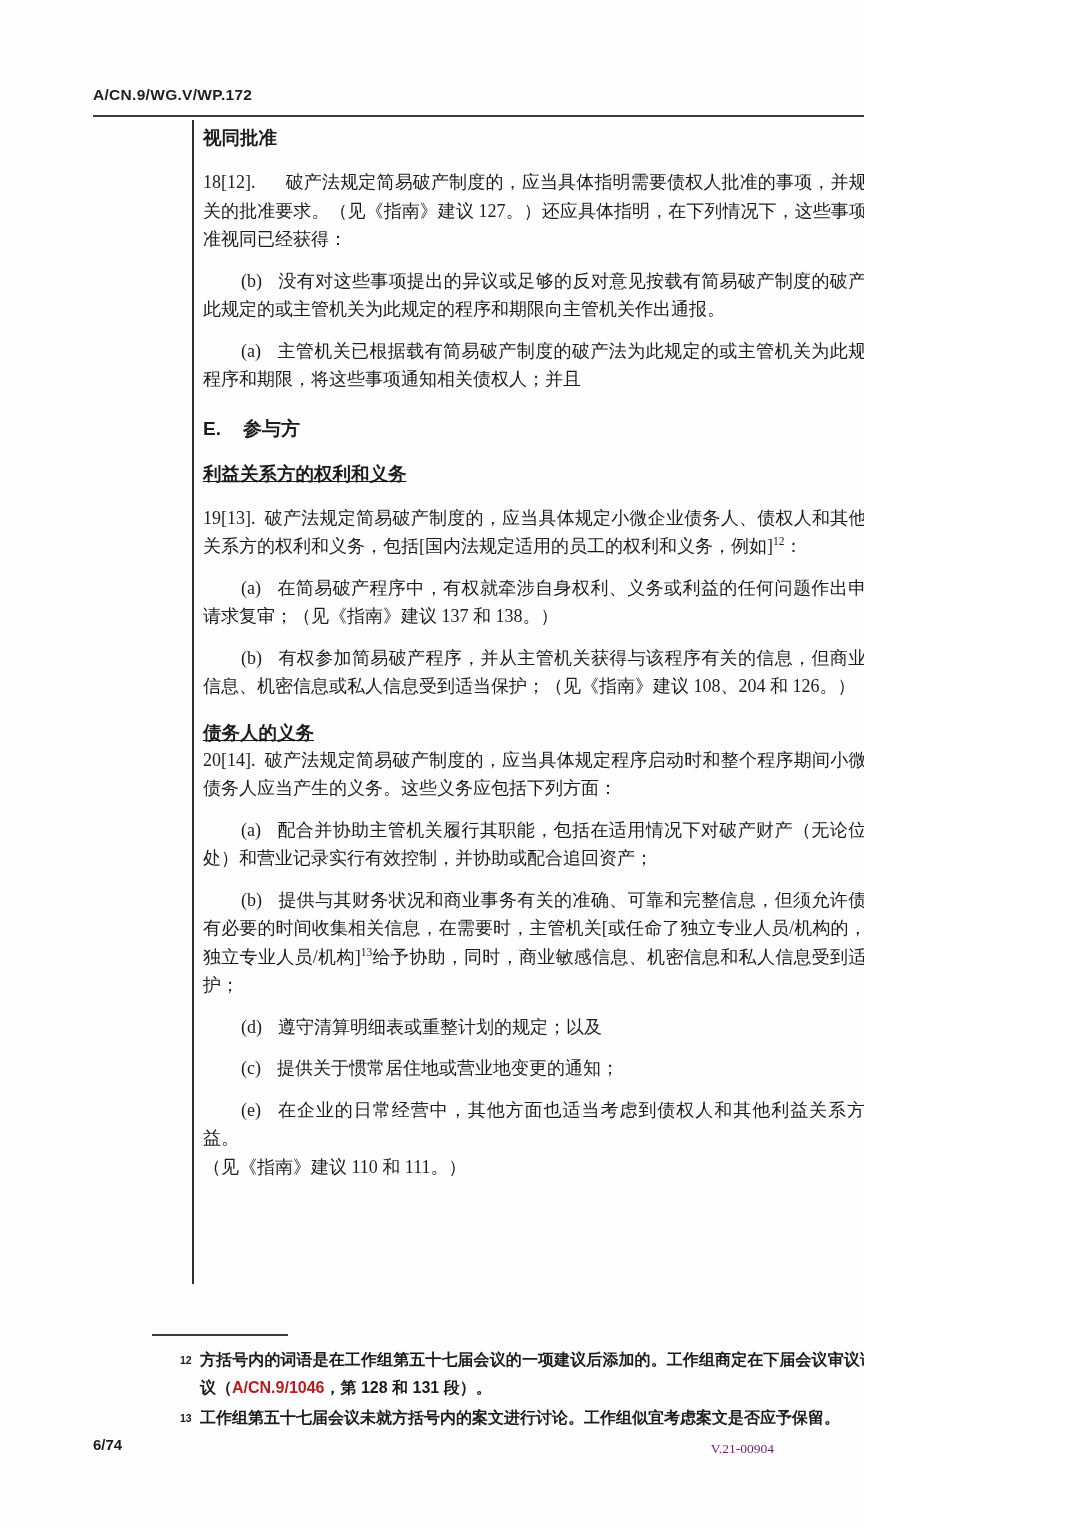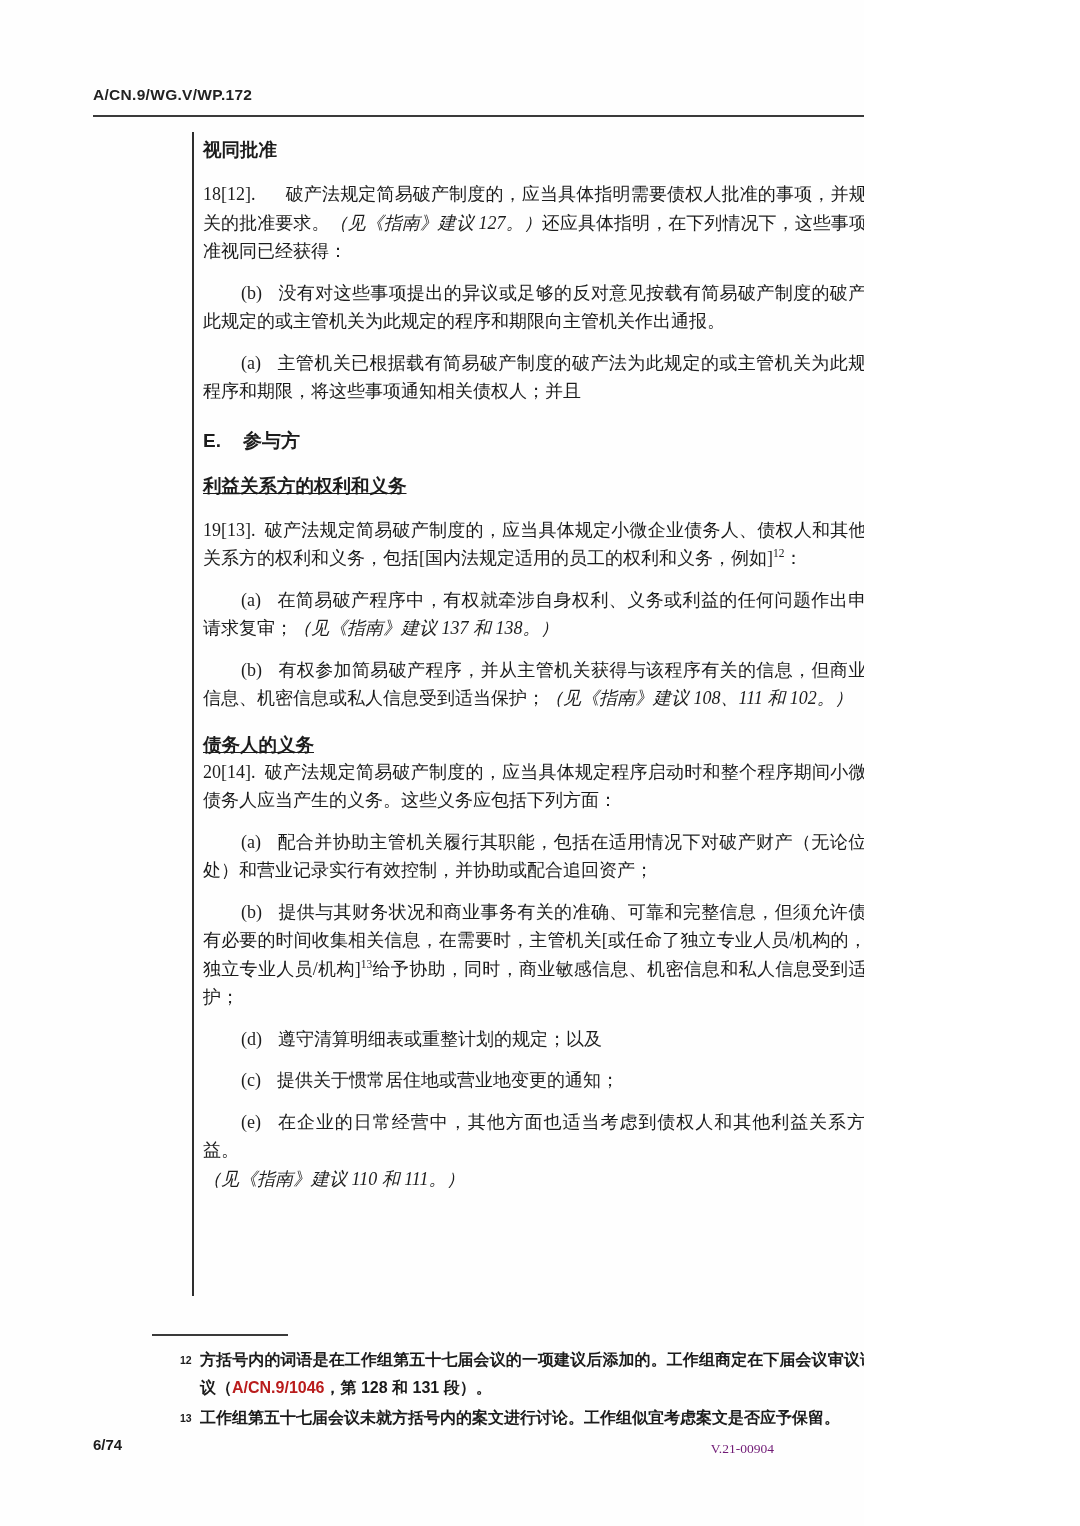--- a/index.html
+++ b/index.html
@@ -12,41 +12,41 @@
     position:absolute; left:93px; top:86px;
     font-family:"Liberation Sans", sans-serif; font-weight:bold;
     font-size:15.5px; letter-spacing:0.3px; color:#222;
   }
   .header-rule {
     position:absolute; left:93px; top:115px; width:895px; height:2px;
     background:#3a3a3a;
   }
   
   .content-box {
-    position:absolute; left:192px; top:132px; width:700px; height:1158px;
+    position:absolute; left:192px; top:120px; width:700px; height:1158px;
     border-left:2px solid #2e2e2e; border-right:2px solid #0f172a;
     padding:6px 7px 0 9px; font-size:18px; line-height:28.5px;
     text-align:justify;
   }
   .run-head { font-weight:bold; font-size:18.5px; line-height:25px; }
   .section-head {
     font-family:"Liberation Sans", sans-serif; font-weight:bold;
     font-size:19px; line-height:26px; margin-top:22px;
   }
   .section-head .sec-gap { display:inline-block; width:22px; }
   .mt20 { margin-top:20px;text-decoration:underline; }
   .mt17 { margin-top:17px; }
   .mt16 { }
   .mt13 { margin-top:13px; }
   p { margin:0; }
   .indent { text-indent:38px; }
   .num-gap-lg { display:inline-block; width:30px; }
   .num-gap-sm { display:inline-block; width:9px; }
   .label-gap { display:inline-block; width:16px; }
-  .kai { font-style:italic; }
+  .kai { }
   sup.fnref { font-size:11.5px; vertical-align:super; line-height:0; letter-spacing:0; }
   
   .footnote-area {
     position:absolute; left:0; top:1334px; width:1080px;
     font-family:"Liberation Sans", sans-serif; font-weight:600;
     font-size:16px; line-height:27.5px; color:#1b1b1b;
   }
   .fn-sep { margin-left:152px; width:136px; border-top:2px solid #3a3a3a; margin-bottom:10px; }
   .fn { position:relative; margin-left:200px; width:692px; text-align:justify; }
   .fn + .fn { margin-top:3px; }
@@ -83,21 +83,21 @@
     <p class="mt13 indent"><span>(a)</span><span class="label-gap"></span><span>主管机关已根据载有简易破产制度的破产法为此规定的或主管机关为此规定的程序和期限，将这些事项通知相关债权人；并且</span></p>
 
     <p class="section-head"><span>E.</span><span class="sec-gap"></span><span>参与方</span></p>
 
     <p class="run-head mt20">利益关系方的权利和义务</p>
 
     <p class="mt17"><span>19[13].</span><span class="num-gap-sm"></span><span>破产法规定简易破产制度的，应当具体规定小微企业债务人、债权人和其他利益关系方的权利和义务，包括[国内法规定适用的员工的权利和义务，例如]</span><sup class="fnref">12</sup><span>：</span></p>
 
     <p class="mt13 indent"><span>(a)</span><span class="label-gap"></span><span>在简易破产程序中，有权就牵涉自身权利、义务或利益的任何问题作出申述和请求复审；</span><span class="kai">（见《指南》建议 137 和 138。）</span></p>
 
-    <p class="mt13 indent"><span>(b)</span><span class="label-gap"></span><span>有权参加简易破产程序，并从主管机关获得与该程序有关的信息，但商业敏感信息、机密信息或私人信息受到适当保护；</span><span class="kai">（见《指南》建议 108、111 和 102。）</span></p>
+    <p class="mt13 indent"><span>(b)</span><span class="label-gap"></span><span>有权参加简易破产程序，并从主管机关获得与该程序有关的信息，但商业敏感信息、机密信息或私人信息受到适当保护；</span><span class="kai">（见《指南》建议 108、204 和 126。）</span></p>
 
 
     <p class="run-head mt20">债务人的义务</p>
 
     <p class="mt16"><span>20[14].</span><span class="num-gap-sm"></span><span>破产法规定简易破产制度的，应当具体规定程序启动时和整个程序期间小微企业债务人应当产生的义务。这些义务应包括下列方面：</span></p>
 
     <p class="mt13 indent"><span>(a)</span><span class="label-gap"></span><span>配合并协助主管机关履行其职能，包括在适用情况下对破产财产（无论位于何处）和营业记录实行有效控制，并协助或配合追回资产；</span></p>
 
     <p class="mt13 indent"><span>(b)</span><span class="label-gap"></span><span>提供与其财务状况和商业事务有关的准确、可靠和完整信息，但须允许债务人有必要的时间收集相关信息，在需要时，主管机关[或任命了独立专业人员/机构的，包括独立专业人员/机构]</span><sup class="fnref">13</sup><span>给予协助，同时，商业敏感信息、机密信息和私人信息受到适当保护；</span></p>
 

